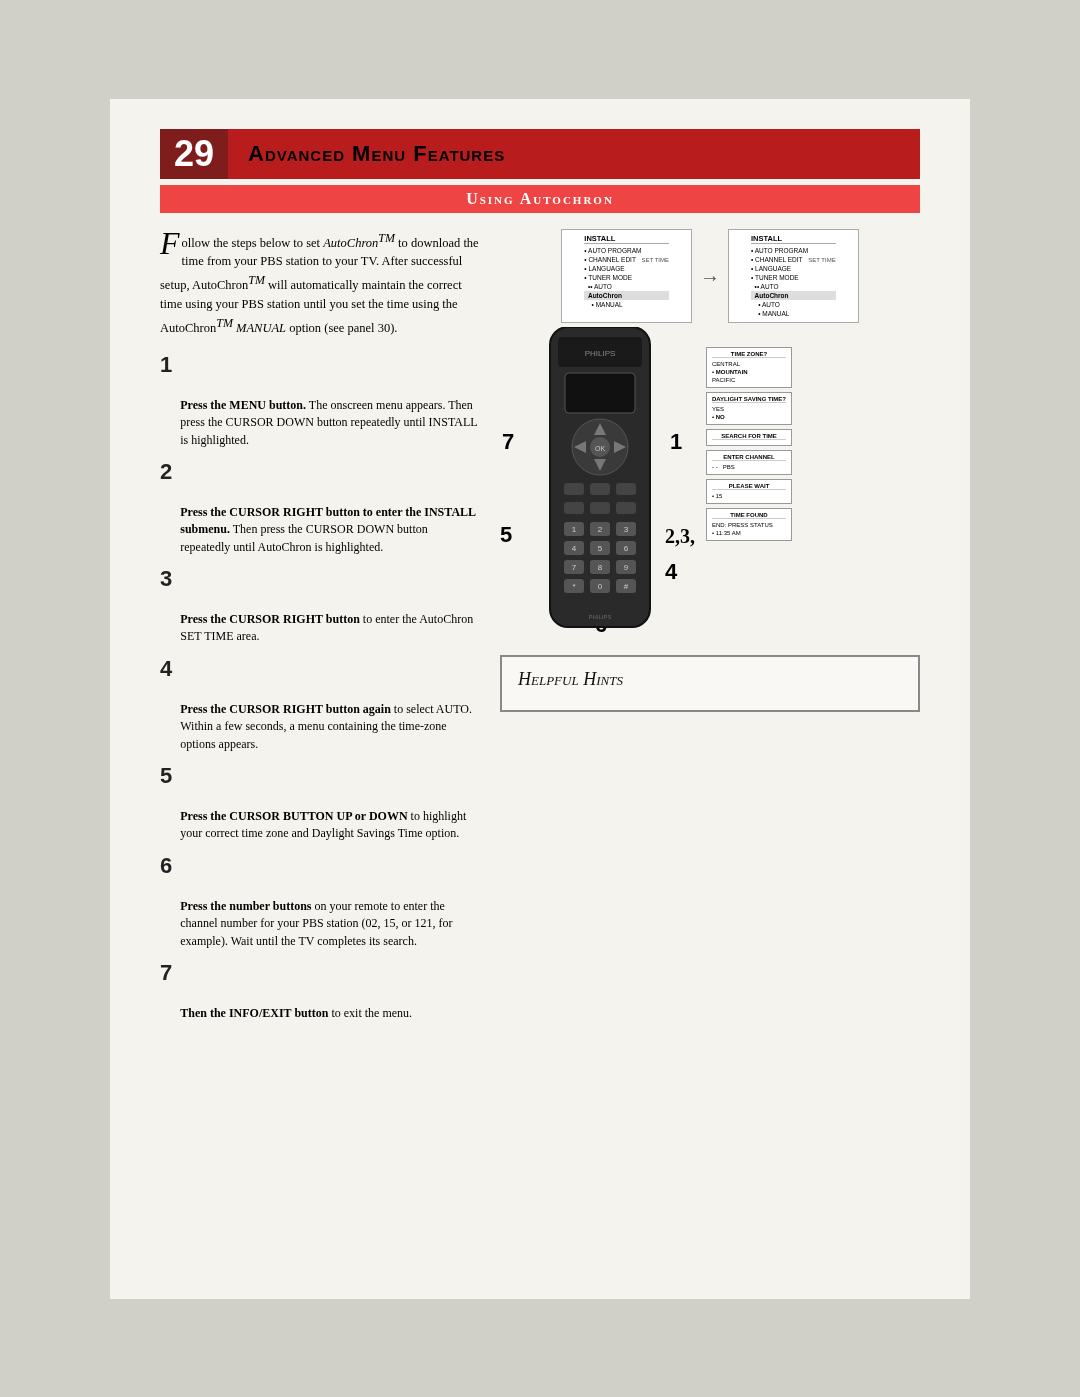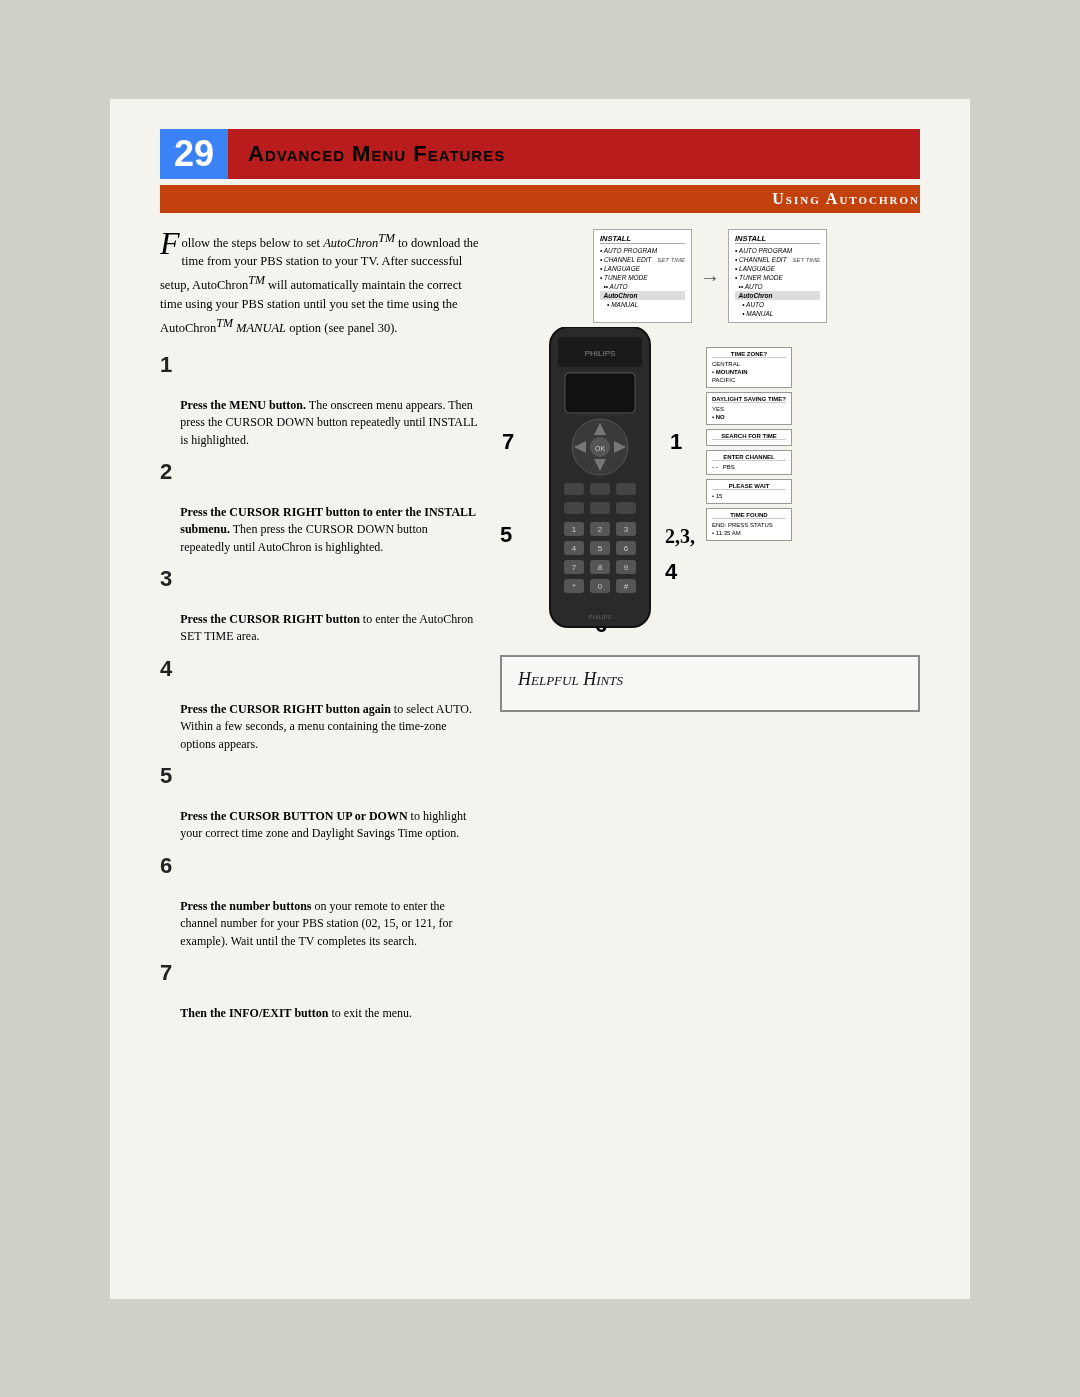--- a/index.html
+++ b/index.html
@@ -20,21 +20,21 @@
       position: relative;
     }
 
     
     .page-header {
       display: flex;
       align-items: stretch;
       margin-bottom: 6px;
     }
     .page-number-box {
-      background: #3b82f6;
+      background: #7f1d1d;
       color: #fff;
       font-size: 36px;
       font-weight: bold;
       padding: 4px 14px;
       display: flex;
       align-items: center;
       justify-content: center;
       font-family: Arial, sans-serif;
     }
     .page-title-box {
@@ -48,23 +48,23 @@
       flex: 1;
       font-family: Arial, sans-serif;
       letter-spacing: 1px;
     }
     .page-title-box span.small-caps {
       font-variant: small-caps;
     }
 
     
     .section-title-bar {
-      background: #c2410c;
+      background: #ef4444;
       color: #fff;
-      text-align: right;
+      text-align: center;
       font-size: 16px;
       font-weight: bold;
       padding: 5px 0;
       margin-bottom: 16px;
       font-variant: small-caps;
       letter-spacing: 2px;
     }
 
     
     .main-content {
@@ -132,25 +132,24 @@
     
     .menu-screenshots {
       display: flex;
       gap: 8px;
       justify-content: center;
       margin-bottom: 4px;
     }
     .menu-box {
       background: #fff;
       border: 1px solid #aaa;
-      padding: 4px 6px;
+      padding: 4px 22px;
       font-size: 7px;
       font-family: Arial, sans-serif;
       min-width: 70px;
-      font-style: italic;
     }
     .menu-box .menu-title {
       font-weight: bold;
       font-size: 7.5px;
       margin-bottom: 2px;
       border-bottom: 1px solid #aaa;
     }
     .menu-box .menu-item {
       font-size: 6.5px;
       padding: 1px 0;

